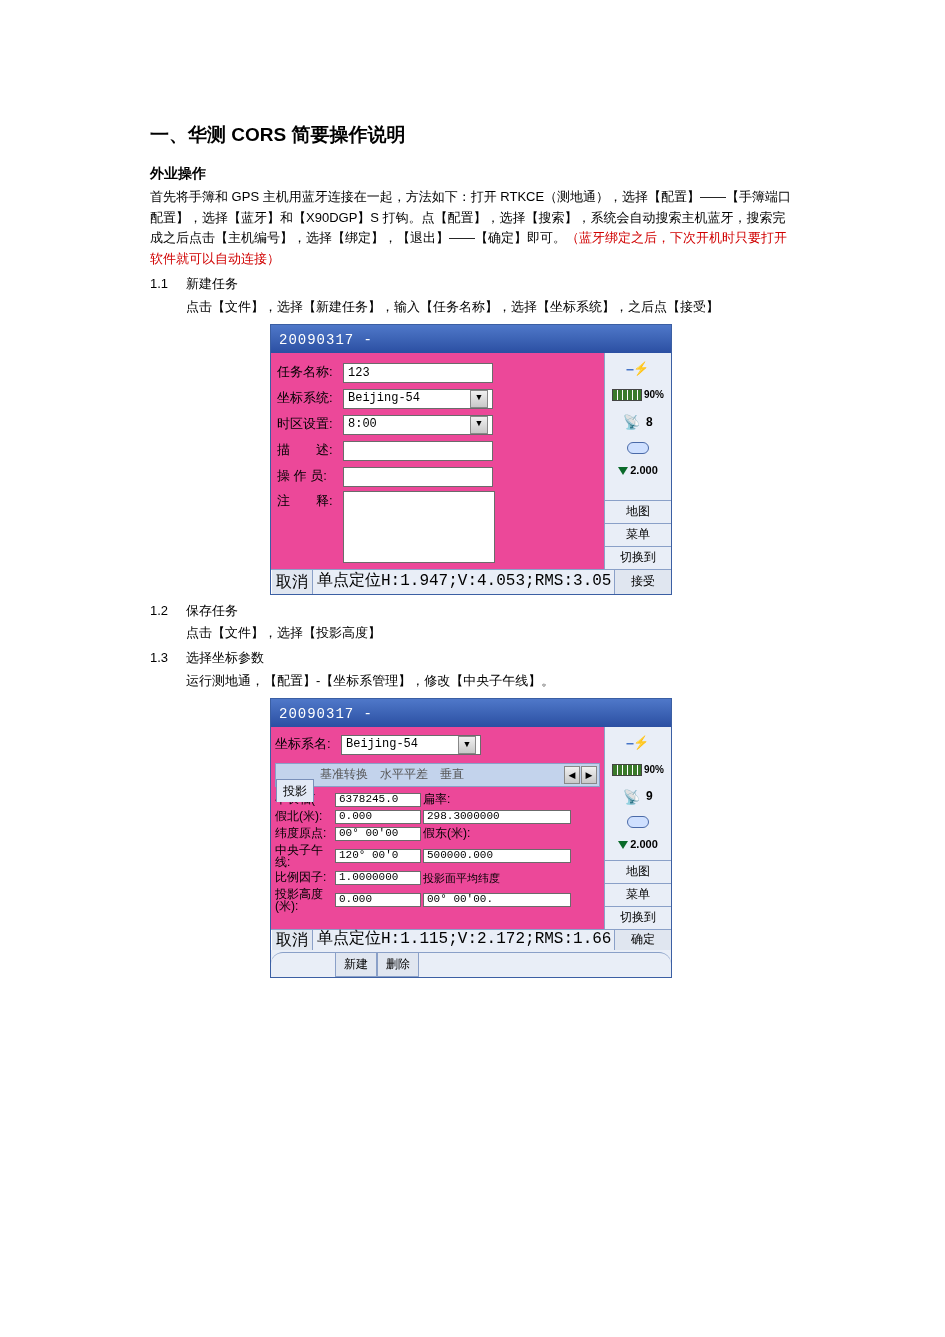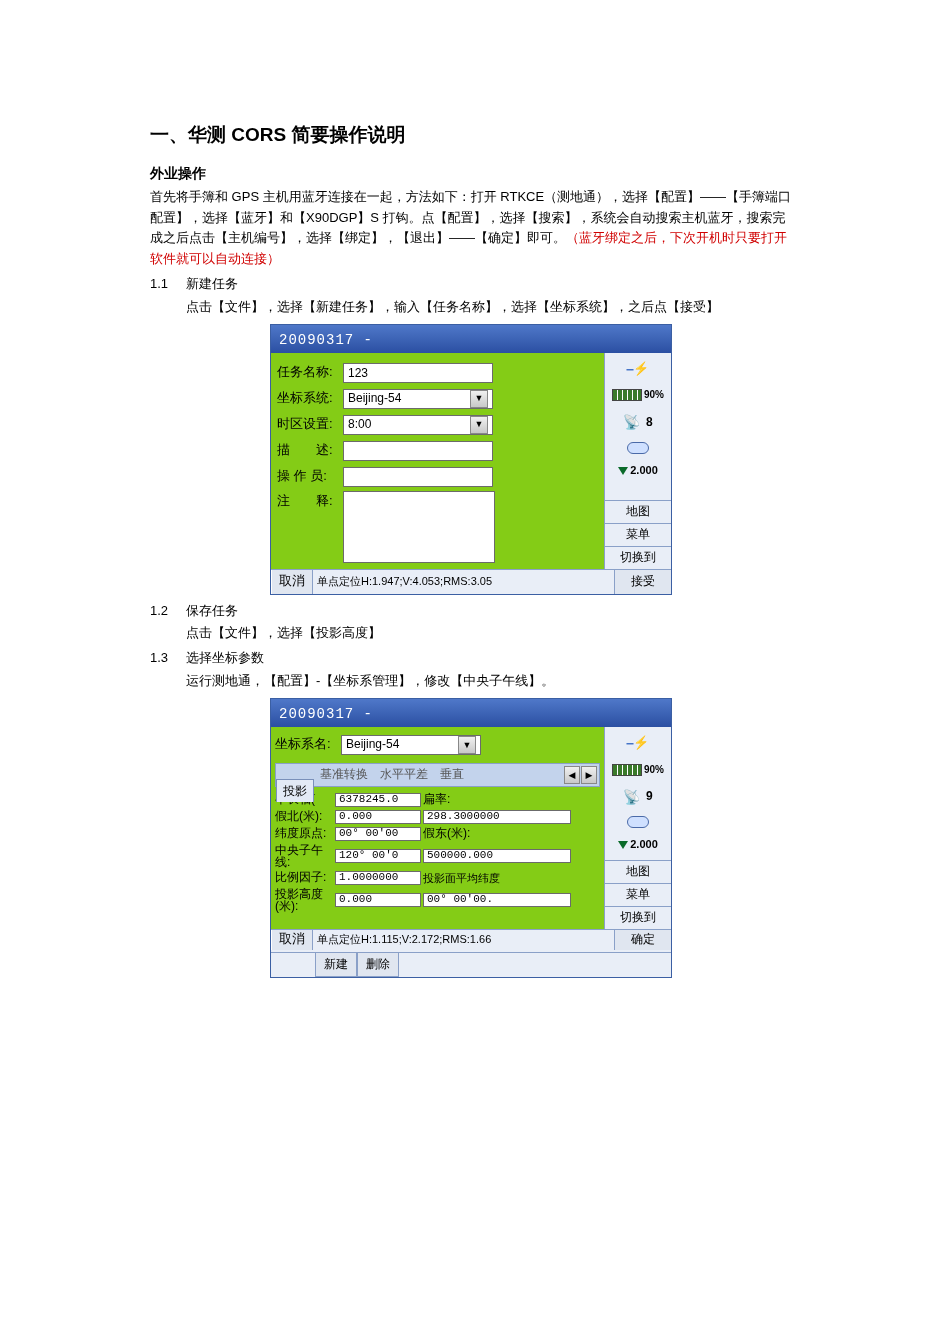--- a/index.html
+++ b/index.html
@@ -45,21 +45,21 @@
     background: linear-gradient(#4f78c9, #2b4fa2);
     color: #fff;
     font-family: "Courier New", monospace;
     font-size: 14px;
     letter-spacing: 1px;
     padding: 4px 8px;
     height: 20px;
   }
   .client {
     display: flex;
-    background: #84cc16;
+    background: #ec4899;
   }
   .form-area {
     flex: 1;
     padding: 8px 6px 4px 6px;
     display: flex;
     flex-direction: column;
     gap: 2px;
   }
   .form-row {
     display: flex;
@@ -69,21 +69,21 @@
   .lbl {
     width: 66px;
     text-align: left;
     font-size: 13px;
     color: #000;
   }
   .inp, .sel {
     height: 20px;
     border: 1px solid #6b6b6b;
     background: #fff;
-    font-family: Liberation Sans, sans-serif;
+    font-family: Liberation Mono, monospace;
     font-size: 12px;
     padding: 0 4px;
     box-sizing: border-box;
   }
   .inp { width: 150px; }
   .sel {
     width: 150px;
     display: flex;
     align-items: center;
     justify-content: space-between;
@@ -130,31 +130,31 @@
   .footer-bar {
     display: flex;
     align-items: center;
     border-top: 1px solid #8aa0c8;
     background: #e9eef7;
     height: 24px;
   }
   .foot-btn {
     width: 40px;
     text-align: center;
-    font-size: 13px;
+    font-size: 16px;
     border-right: 1px solid #8aa0c8;
     border-left: 1px solid #fff;
     background: #e0e6f0;
     height: 100%;
     display:flex;align-items:center;justify-content:center;
   }
   .foot-status {
     flex: 1;
-    font-family: Liberation Sans, sans-serif;
-    font-size: 11px;
+    font-family: Liberation Mono, monospace;
+    font-size: 16px;
     padding: 0 4px;
     color: #000;
     white-space: nowrap;
     overflow: hidden;
   }
   .foot-accept {
     width: 56px;
     text-align: right;
     border-left: 1px solid #8aa0c8;
     background: #e0e6f0;
@@ -431,18 +431,18 @@
       <div class="side-btn">切换到</div>
     </div>
   </div>
 
   <div class="footer-bar" style="height:auto; flex-direction:column; align-items:stretch;">
     <div style="display:flex; align-items:center; height:20px;">
       <div class="foot-btn">取消</div>
       <div class="foot-status">单点定位H:1.115;V:2.172;RMS:1.66</div>
       <div class="foot-accept">确定</div>
     </div>
-    <div class="bottom-toolbar" style="padding-left:44px;">
+    <div class="bottom-toolbar" style="padding-left:64px;border-radius:12px;">
       <div class="mini-btn">新建</div>
       <div class="mini-btn">删除</div>
     </div>
   </div>
 </div>
 
 </body></html>

